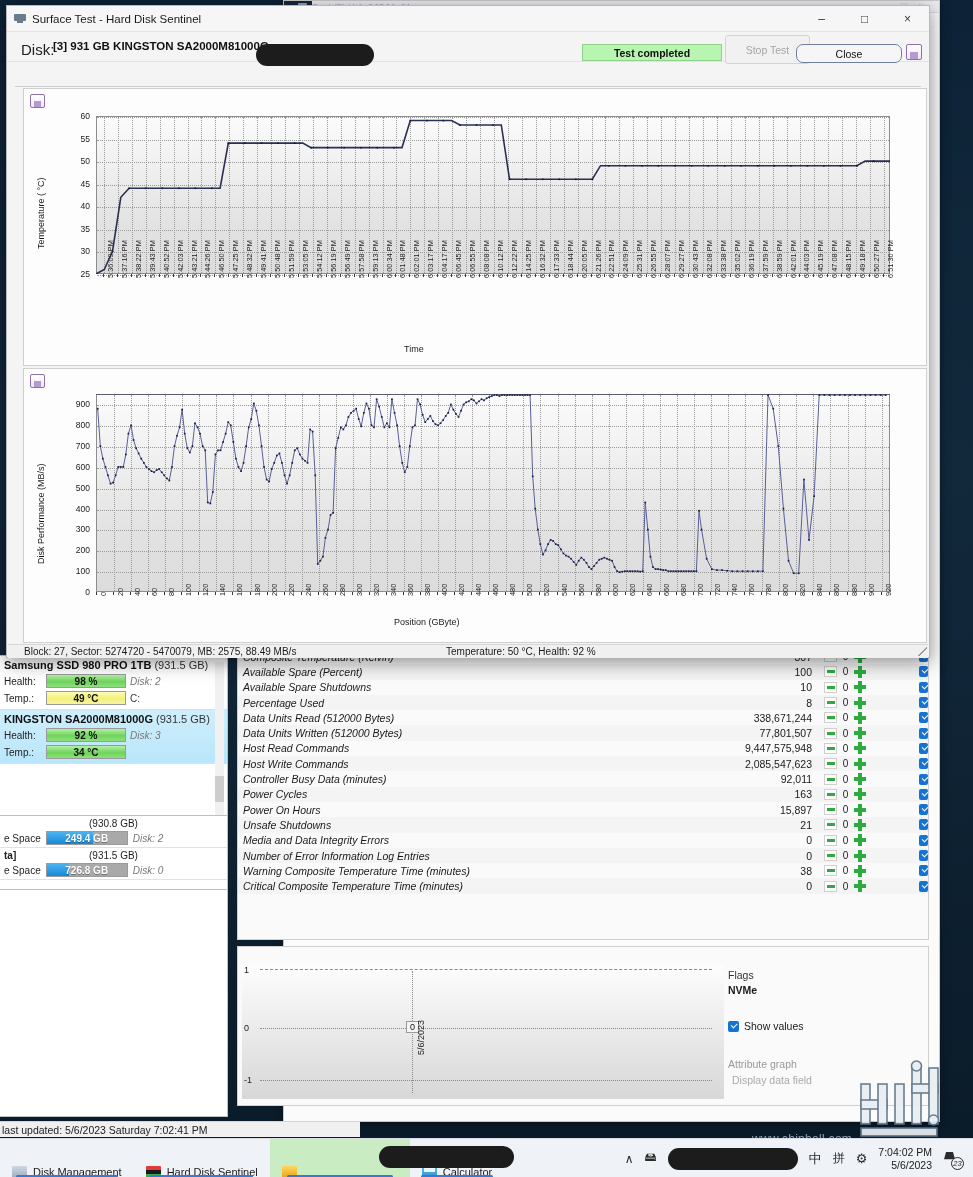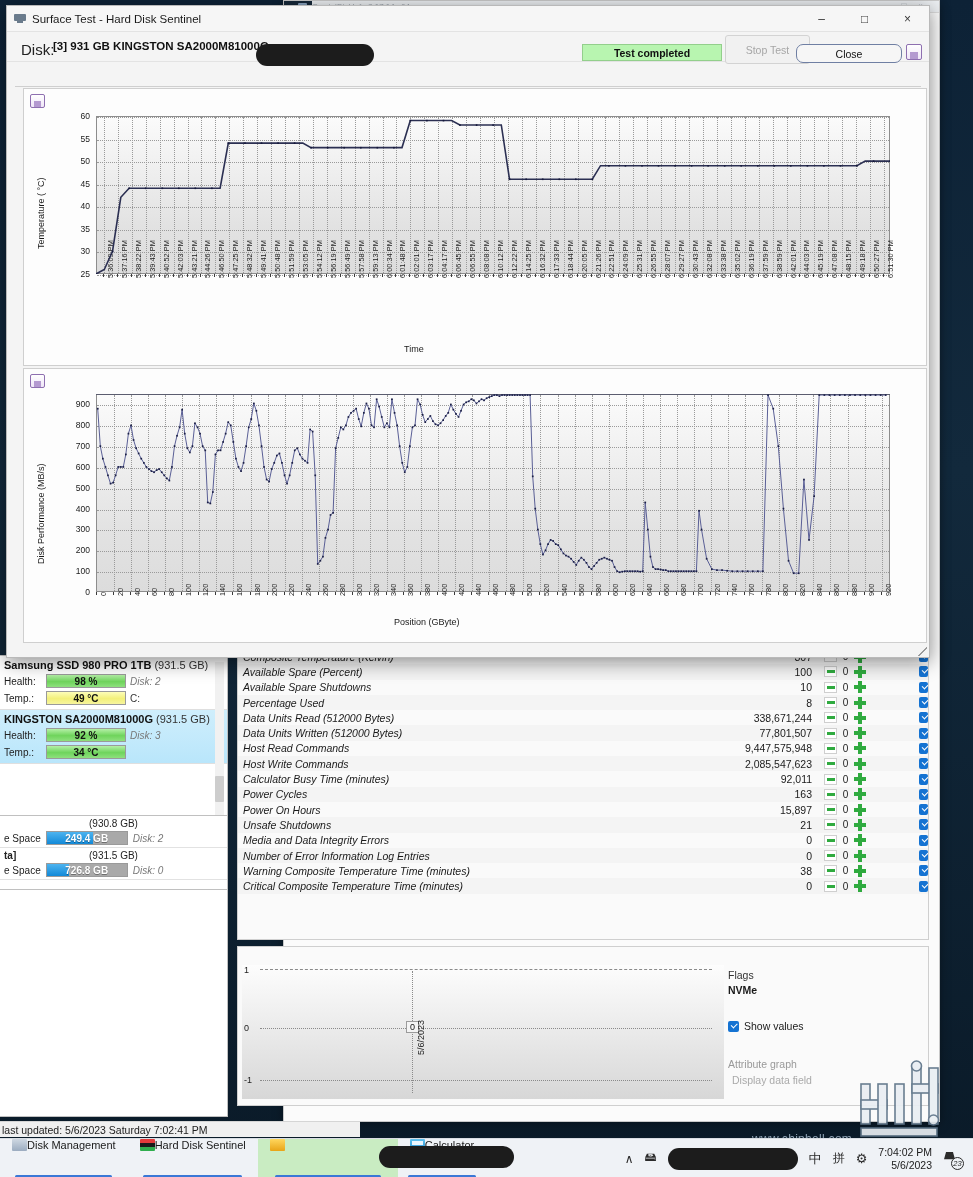--- a/index.html
+++ b/index.html
@@ -266,21 +266,21 @@
     position:absolute; left:855px; top:1060px; width:92px; height:78px; opacity:.92;
   }
 
   
   #taskbar {
     position:absolute; left:0; bottom:0; width:973px; height:39px;
     background:#eff2f6; border-top:1px solid #d8dde3;
     display:flex; align-items:center;
   }
   .task-item {
-    height:39px; display:flex; align-items:flex-start; gap:0;
+    height:39px; display:flex; align-items:flex-end; gap:6px;
     padding:0 12px; font-size:11px; color:#1a1a1a; position:relative; white-space:nowrap;
   }
   .task-item .underline { position:absolute; left:12%; right:12%; bottom:0; height:3px; background:#3a78d6; border-radius:2px;}
   .task-item.active-green { background:#c9ecc2; }
   .task-item.active-green .underline{ background:#3a78d6; }
   .ic { width:15px; height:12px; border-radius:1px; position:relative; flex:none;}
   .ic.diskmgmt { background:linear-gradient(180deg,#cfd8e2,#9bacc0); }
   .ic.surface { background:#5b6b7c; }
   .ic.surface::after{content:""; position:absolute; left:3px; top:8px; width:7px; height:6px; border:1.4px solid #5b6b7c; border-radius:50%;}
   .ic.hds { background:linear-gradient(180deg,#e23b3b 0 35%, #1a1a1a 35% 65%, #2fae4e 65% 100%); }
@@ -499,21 +499,21 @@
         </span>
         <span class="ctr-zero">0</span>
         <span class="plus-btn">
           <i></i>
           <b></b>
         </span>
       </span>
       <span class="smart-check"></span>
     </div>
     <div class="smart-row">
-      <span class="smart-name">Calculator Busy Time (minutes)</span>
+      <span class="smart-name">Controller Busy Data (minutes)</span>
       <span class="smart-val">92,011</span>
       <span class="smart-ctrl">
         <span class="minus-btn">
           <i></i>
         </span>
         <span class="ctr-zero">0</span>
         <span class="plus-btn">
           <i></i>
           <b></b>
         </span>
@@ -1386,20 +1386,24 @@
         <rect x="763.4" y="0.2" width="1.7" height="1.7" fill="#1b1f45"></rect>
         <rect x="768.5" y="0.2" width="1.7" height="1.7" fill="#1b1f45"></rect>
         <rect x="773.6" y="0.2" width="1.7" height="1.7" fill="#1b1f45"></rect>
         <rect x="778.7" y="0.2" width="1.7" height="1.7" fill="#1b1f45"></rect>
         <rect x="783.8" y="0.2" width="1.7" height="1.7" fill="#1b1f45"></rect>
         <rect x="788.9" y="0.2" width="1.7" height="1.7" fill="#1b1f45"></rect>
         <line x1="0" y1="0.0" x2="794" y2="0.0" stroke="#2b2f52" stroke-width="1.2"></line>
       </svg>
   </div>
 
+  <div id="status-strip">
+    <span id="status-block">Block: 27, Sector: 5274720 - 5470079, MB: 2575, 88.49 MB/s</span>
+    <span id="status-temp">Temperature: 50  °C,  Health: 92 %</span>
+  </div>
   <div id="st-resize"></div>
 </div>
 
 <div id="taskbar">
   <div class="task-item">
     <span class="ic diskmgmt"></span>
     <span>Disk Management</span>
     <span class="underline"></span>
   </div>
   <div class="task-item">

